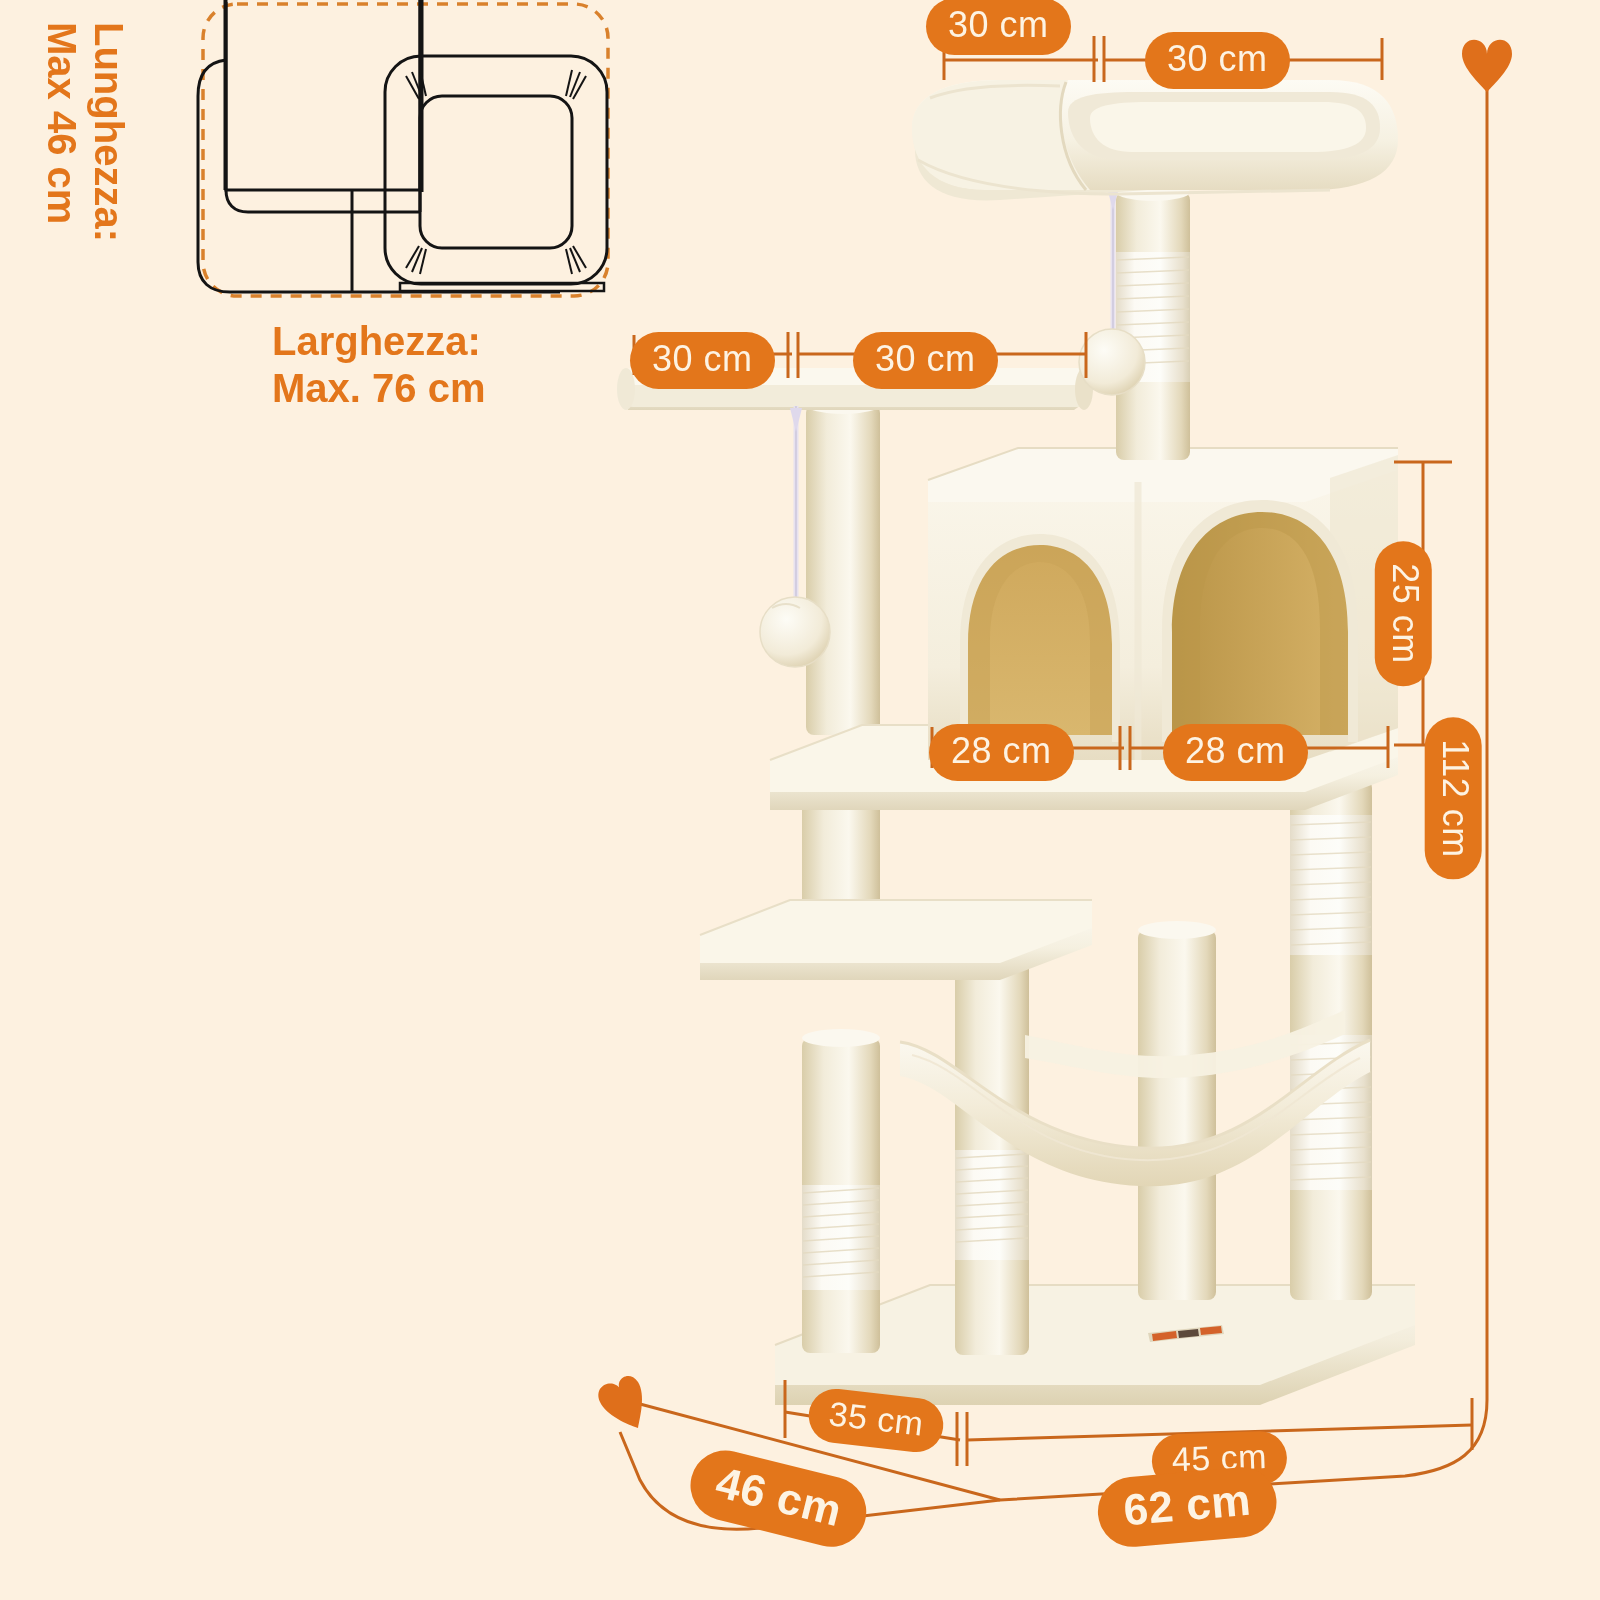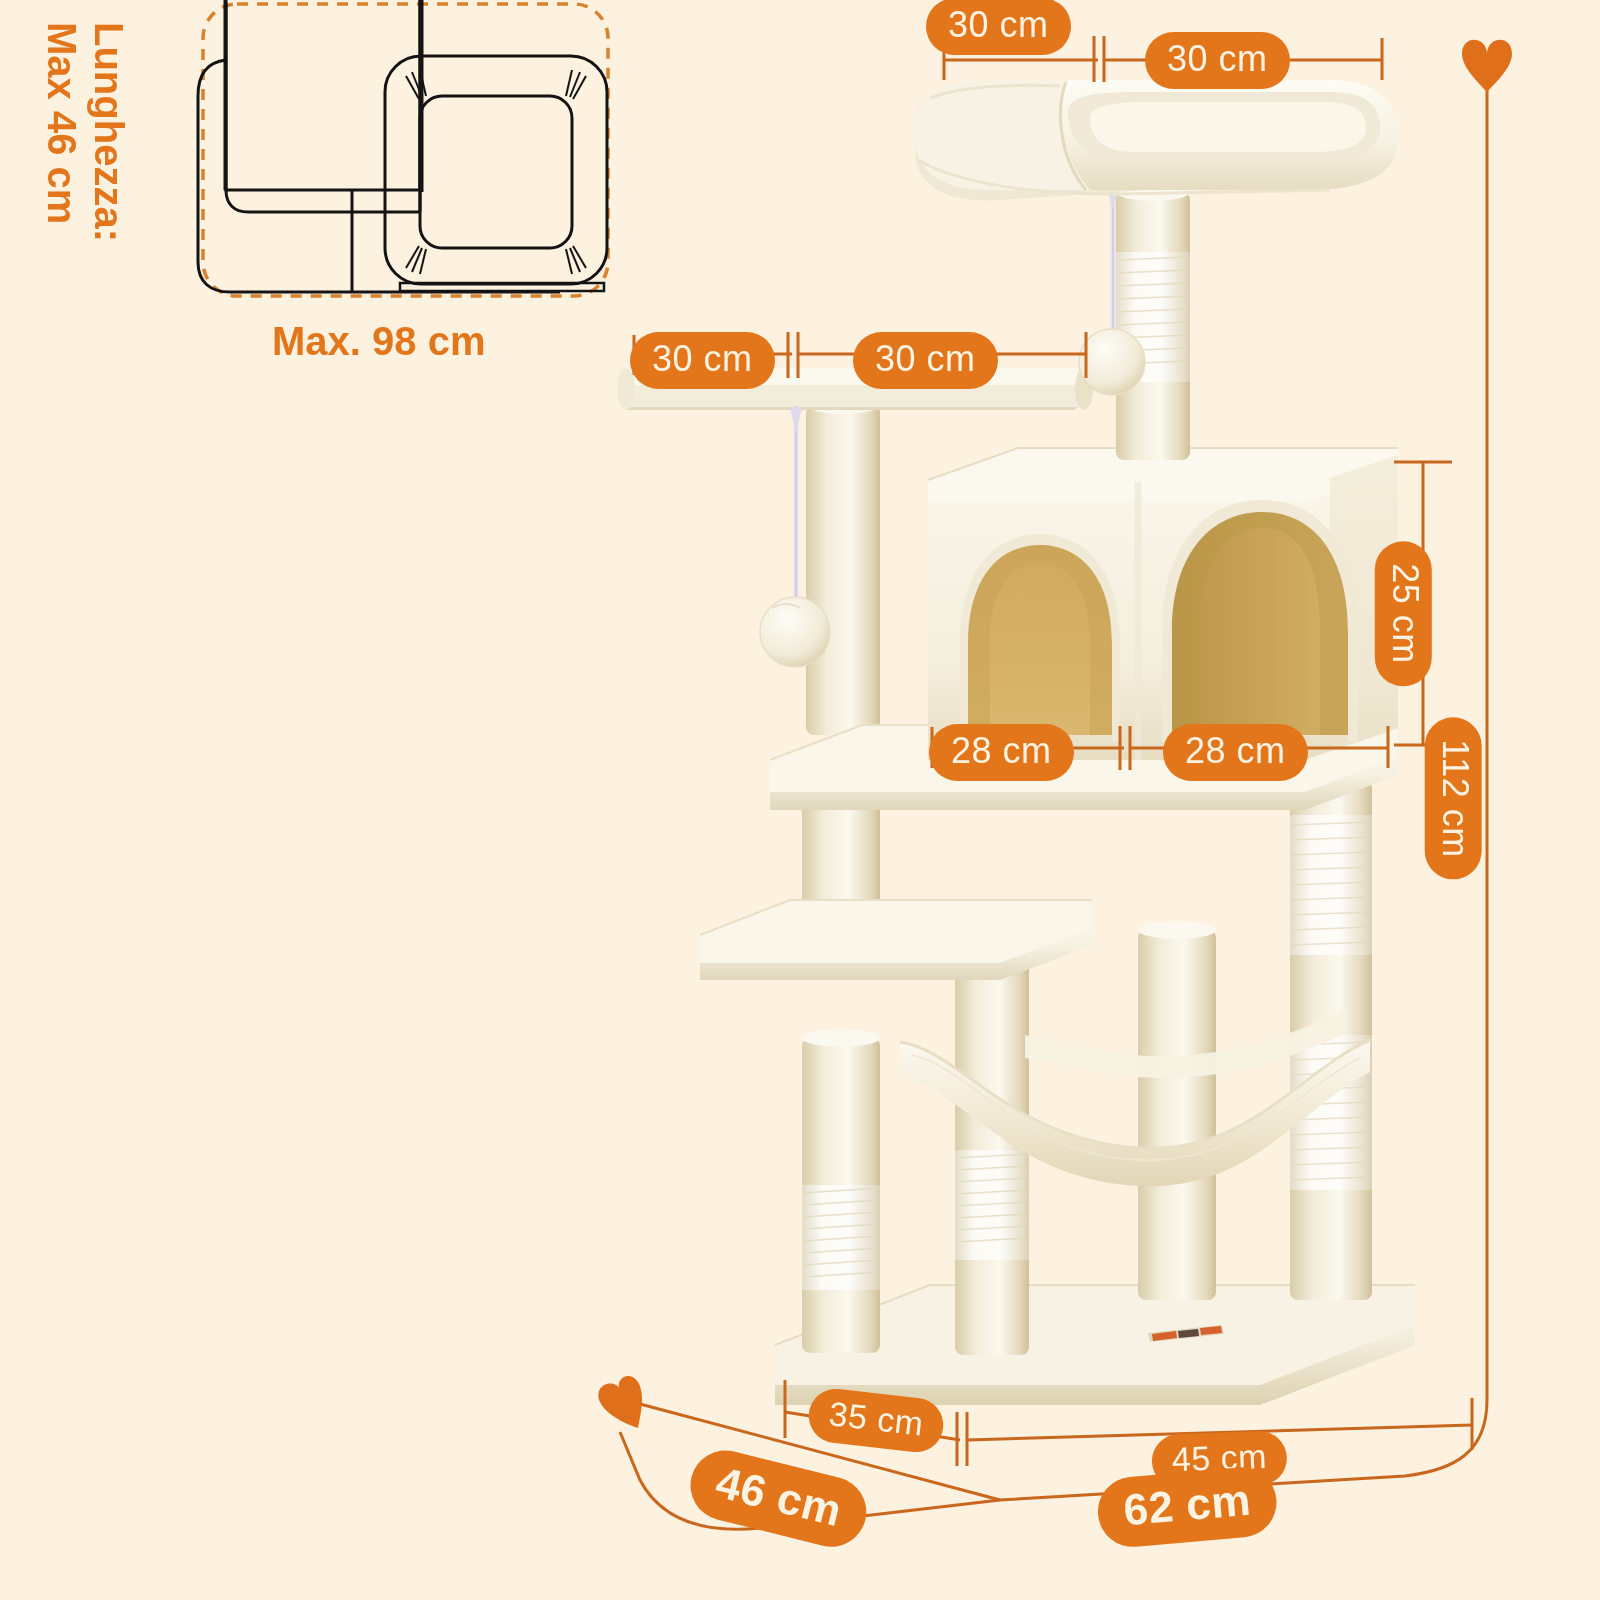--- a/index.html
+++ b/index.html
@@ -443,21 +443,22 @@
         <path d="M 573 246 L 586 268"></path>
           <path d="M 570 248 L 580 272"></path>
           <path d="M 566 249 L 572 274"></path>
       </g>
 
       <path d="M 400 283 L 604 283 L 604 291 L 400 291 Z" fill="none" stroke="#141414" stroke-width="2.5"></path>
     </g>
   </svg>
 
   <div class="caption" id="cap-larghezza">
-    <span class="cap-line">Max. 98 cm</span>
+    <span class="cap-line">Larghezza:</span>
+    <span class="cap-line">Max. 76 cm</span>
   </div>
 
   <div class="caption" id="cap-lunghezza">
     <span class="cap-line">Lunghezza:</span>
     <span class="cap-line">Max 46 cm</span>
   </div>
 
   <div class="pill h" style="left:926px; top:-2px;">30 cm</div>
 
   <div class="pill h" style="left:1145px; top:32px;">30 cm</div>

